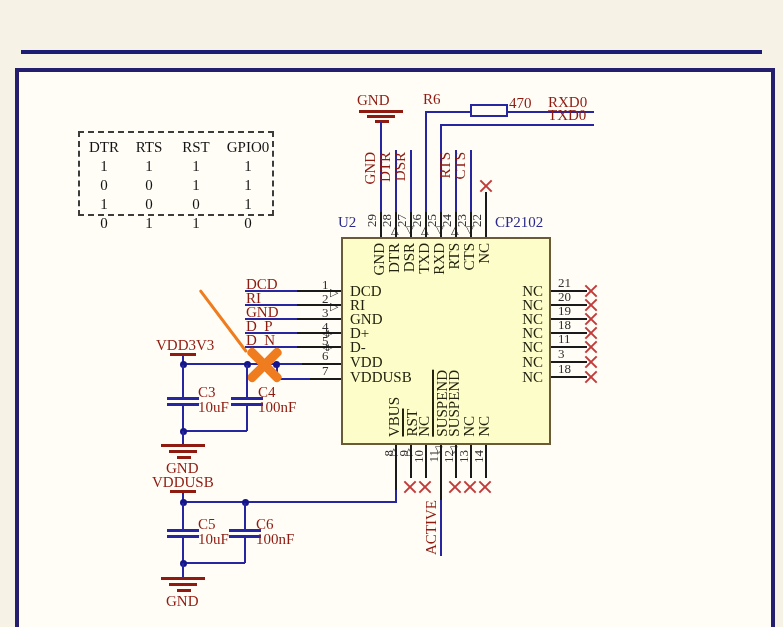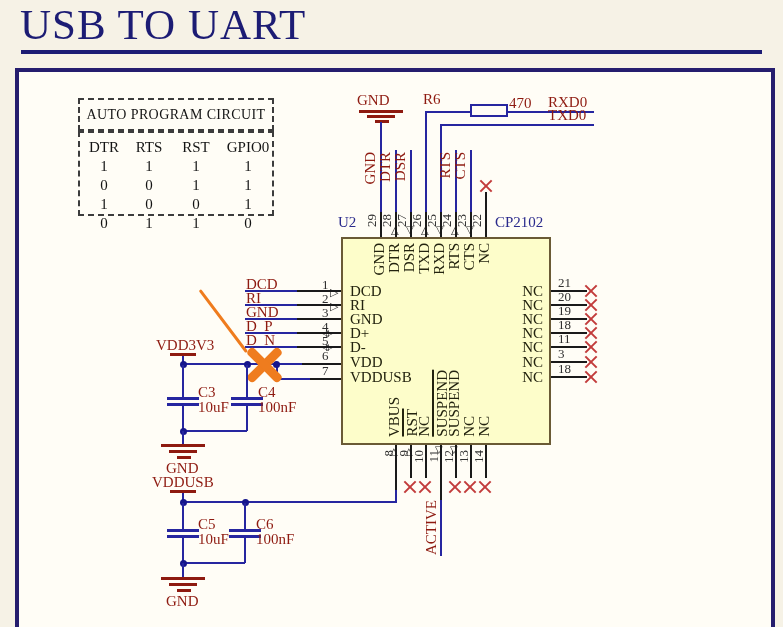--- a/index.html
+++ b/index.html
@@ -45,28 +45,24 @@
   .bt{position:absolute;left:57px;top:269px;font-family:"Liberation Sans",sans-serif;
       font-weight:bold;font-size:22px;color:#ef7c1e;}
   .btline{position:absolute;left:201px;top:289px;width:78px;height:3px;background:#ef7c1e;
           transform:rotate(53deg);transform-origin:0 0;border-radius:2px;}
 </style>
 </head>
 <body>
 
 <div class="page">
 
-  <div class="title">USB TO UART</div>
   <div class="rule"></div>
 
   <div class="sheet"></div>
 
-  <div class="dash" style="left:78px;top:98px;width:196px;height:33px;">
-    <div class="ap-title">AUTO PROGRAM CIRCUIT</div>
-  </div>
   <div class="dash" style="left:78px;top:131px;width:196px;height:85px;"></div>
   <div class="ap-grid">
     <div>DTR</div>
     <div>RTS</div>
     <div>RST</div>
     <div>GPIO0</div>
     <div>1</div>
     <div>1</div>
     <div>1</div>
     <div>1</div>

